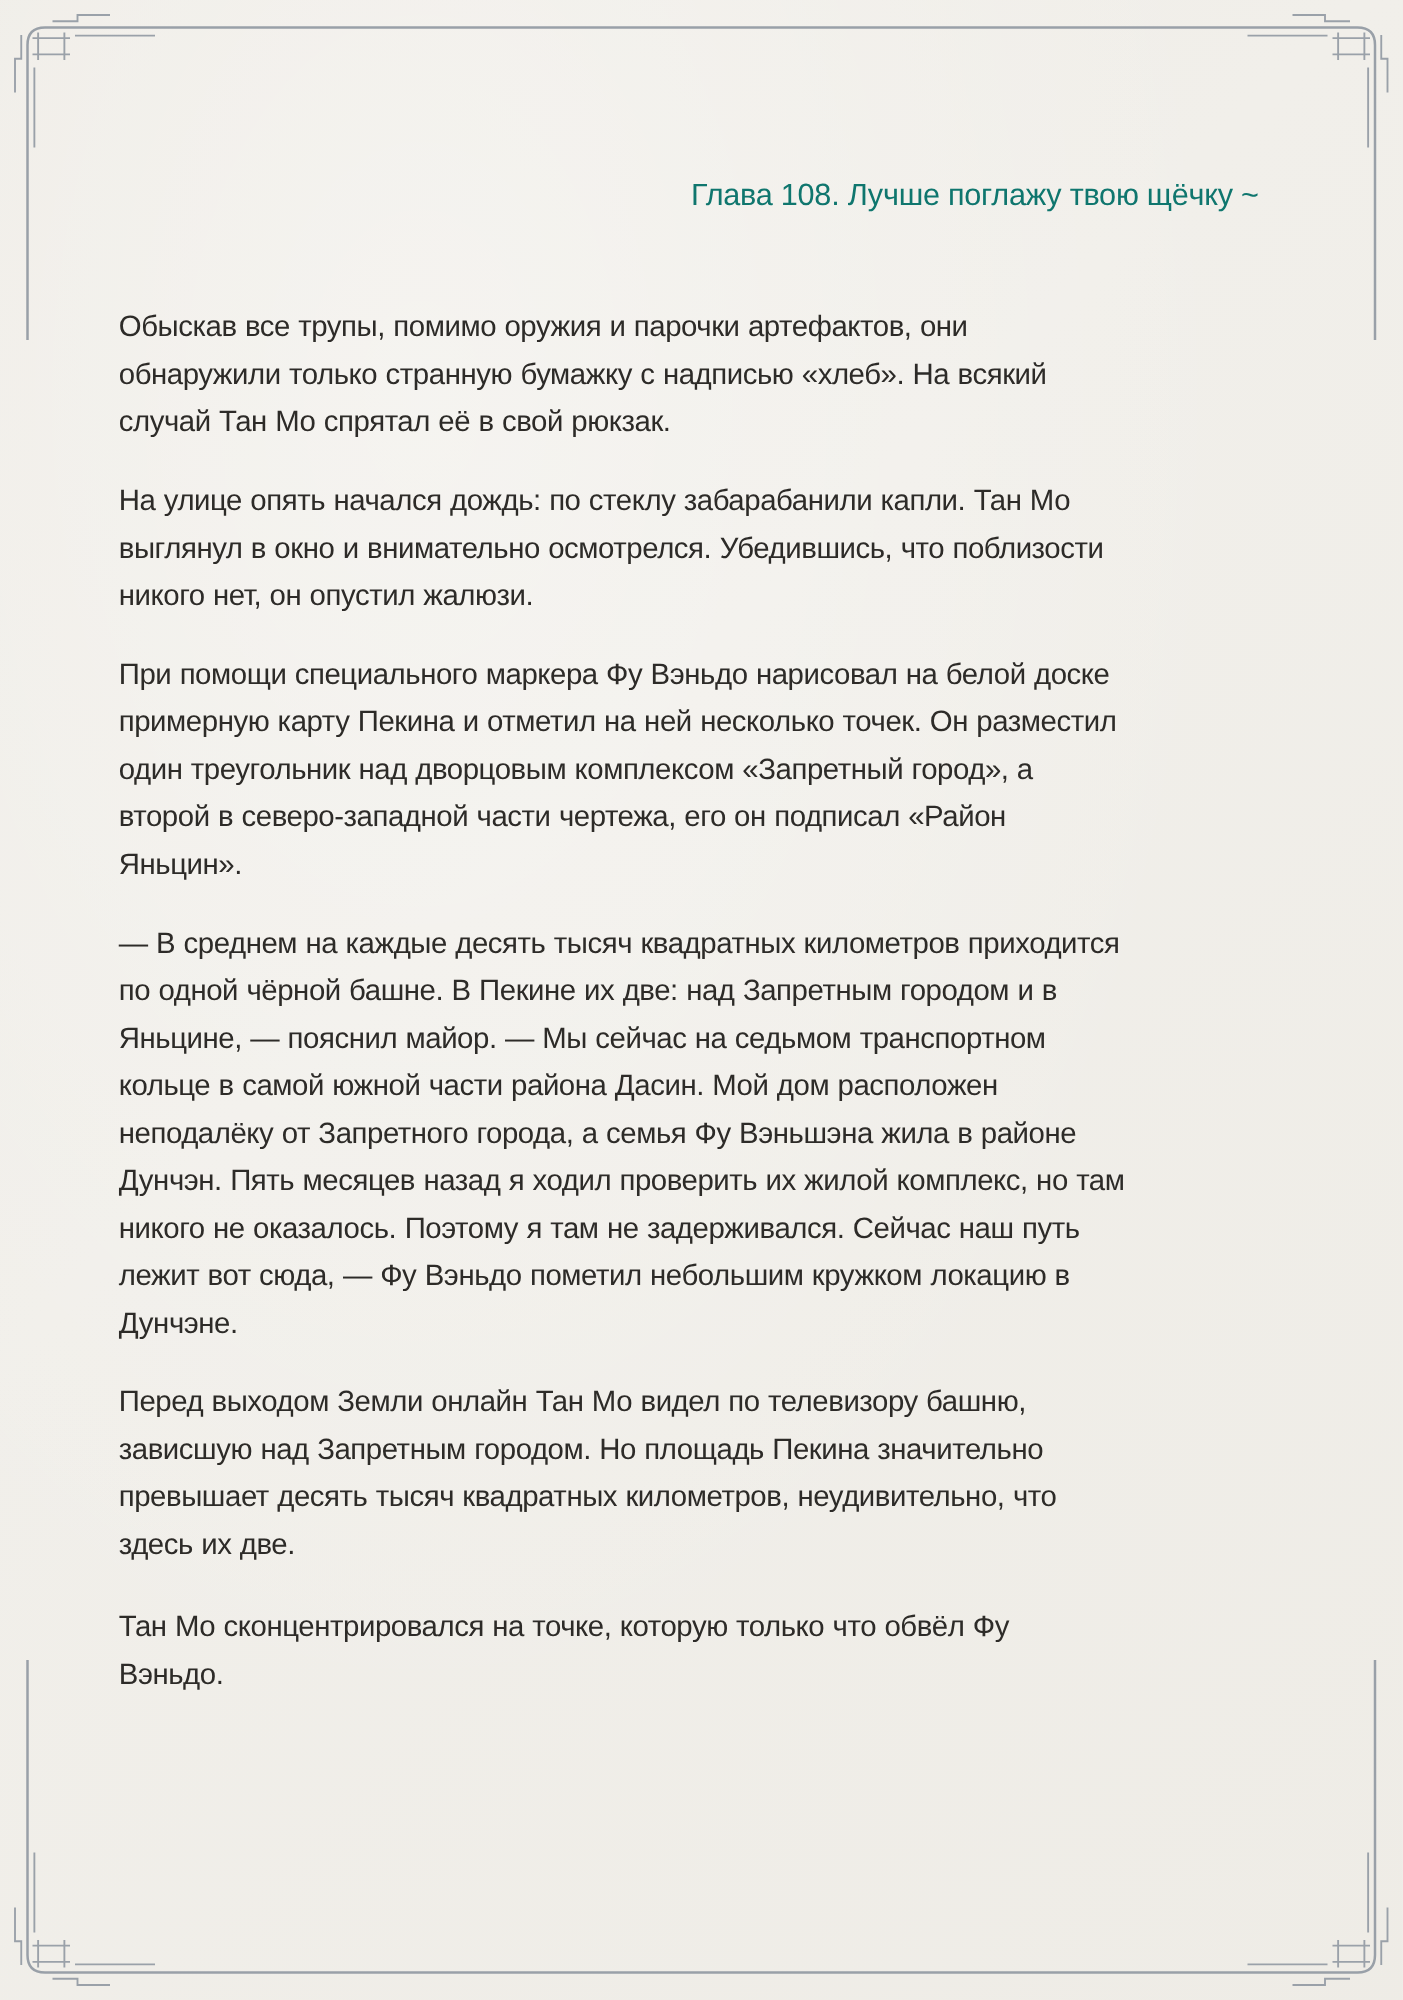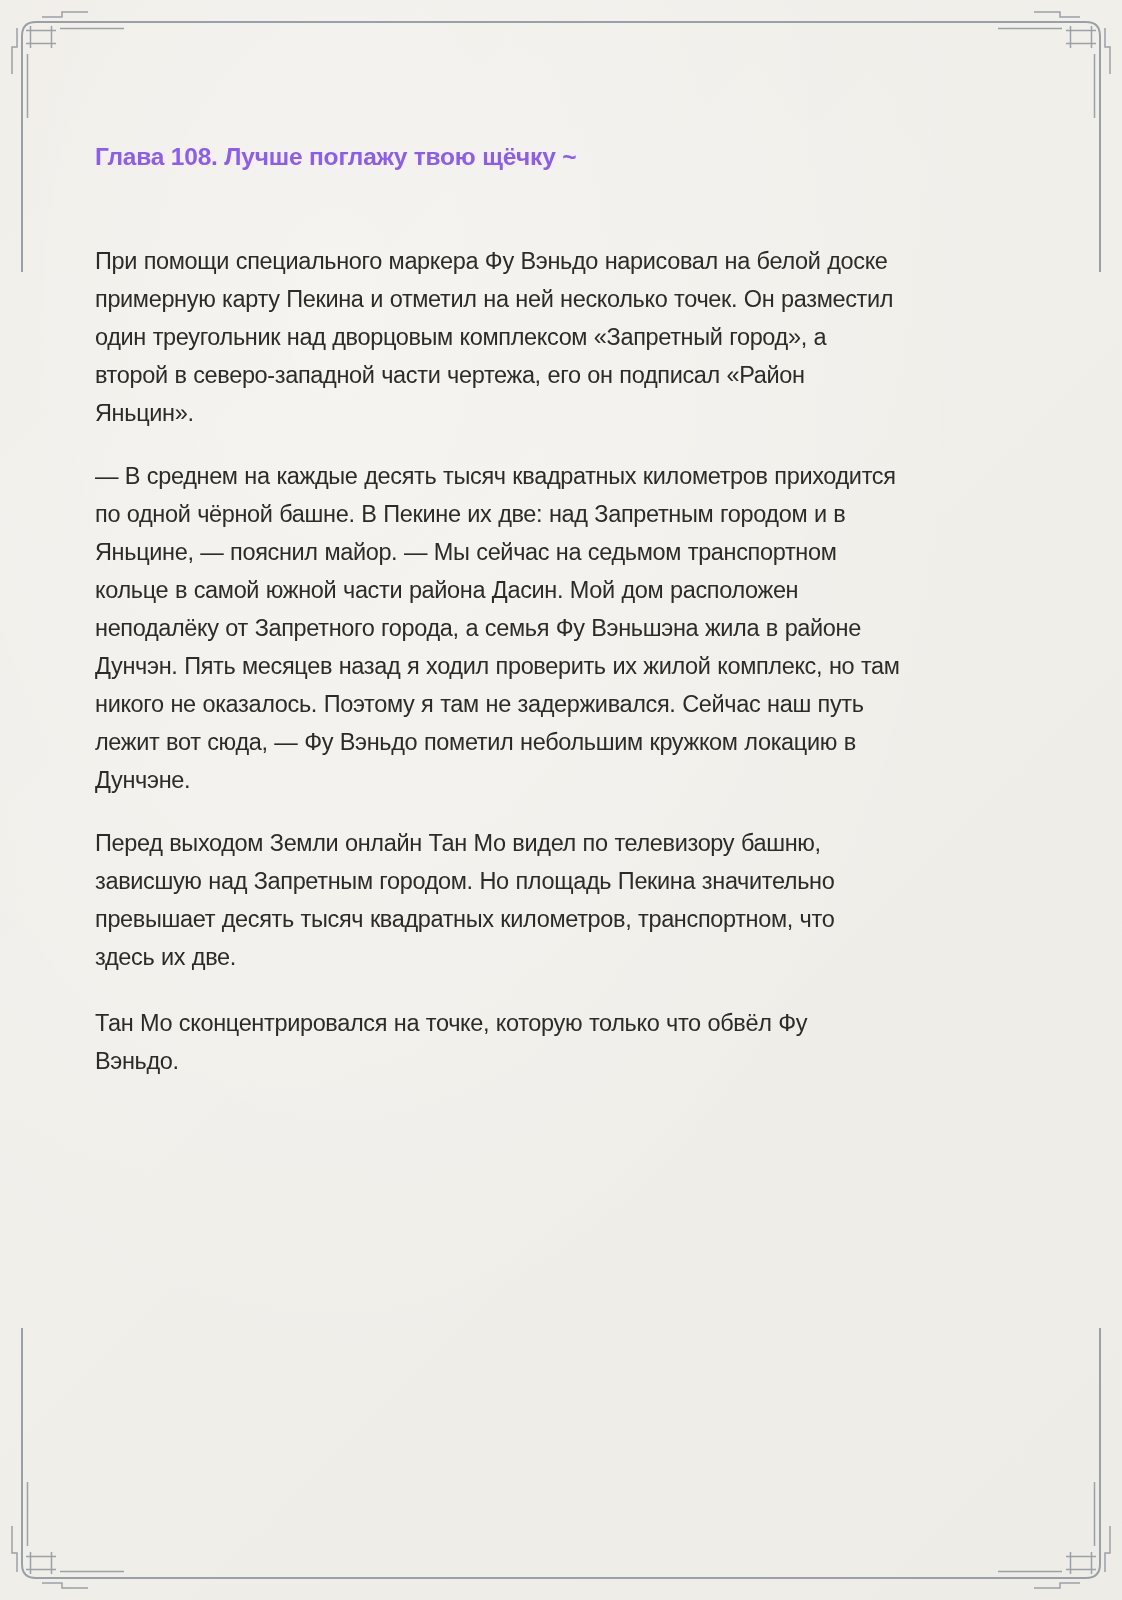--- a/index.html
+++ b/index.html
@@ -27,23 +27,23 @@
   .content {
     position: absolute;
     left: 95px;
     top: 138px;
     width: 912px;
     color: #2d2b28;
   }
   .chapter-title {
     font-size: 24.5px;
     line-height: 38px;
-    font-weight: 700;
-    color: #8b5cf6;
-    text-align: left;
+    font-weight: 400;
+    color: #0f766e;
+    text-align: right;
     margin: 0 0 66px 0;
     letter-spacing: -0.2px;
   }
   .para {
     font-size: 23.5px;
     line-height: 38px;
     margin: 0 0 25px 0;
     white-space: pre-line;
     letter-spacing: -0.35px;
     word-spacing: 0.5px;
@@ -72,33 +72,39 @@
       <path d="M 27.5 54 V 118"></path>
     </g>
     <use href="#corner-ornament" transform="translate(1122,0) scale(-1,1)"></use>
     <use href="#corner-ornament" transform="translate(0,1600) scale(1,-1)"></use>
     <use href="#corner-ornament" transform="translate(1122,1600) scale(-1,-1)"></use>
   </g>
 </svg>
 
 <div class="content">
   <h1 class="chapter-title">Глава 108. Лучше поглажу твою щёчку ~</h1>
+  <p class="para">Обыскав все трупы, помимо оружия и парочки артефактов, они
+обнаружили только странную бумажку с надписью «хлеб». На всякий
+случай Тан Мо спрятал её в свой рюкзак.</p>
+  <p class="para">На улице опять начался дождь: по стеклу забарабанили капли. Тан Мо
+выглянул в окно и внимательно осмотрелся. Убедившись, что поблизости
+никого нет, он опустил жалюзи.</p>
   <p class="para">При помощи специального маркера Фу Вэньдо нарисовал на белой доске
 примерную карту Пекина и отметил на ней несколько точек. Он разместил
 один треугольник над дворцовым комплексом «Запретный город», а
 второй в северо-западной части чертежа, его он подписал «Район
 Яньцин».</p>
   <p class="para">— В среднем на каждые десять тысяч квадратных километров приходится
 по одной чёрной башне. В Пекине их две: над Запретным городом и в
 Яньцине, — пояснил майор. — Мы сейчас на седьмом транспортном
 кольце в самой южной части района Дасин. Мой дом расположен
 неподалёку от Запретного города, а семья Фу Вэньшэна жила в районе
 Дунчэн. Пять месяцев назад я ходил проверить их жилой комплекс, но там
 никого не оказалось. Поэтому я там не задерживался. Сейчас наш путь
 лежит вот сюда, — Фу Вэньдо пометил небольшим кружком локацию в
 Дунчэне.</p>
   <p class="para">Перед выходом Земли онлайн Тан Мо видел по телевизору башню,
 зависшую над Запретным городом. Но площадь Пекина значительно
-превышает десять тысяч квадратных километров, транспортном, что
+превышает десять тысяч квадратных километров, неудивительно, что
 здесь их две.</p>
   <p class="para">Тан Мо сконцентрировался на точке, которую только что обвёл Фу
 Вэньдо.</p>
 </div>
 
 </body></html>

